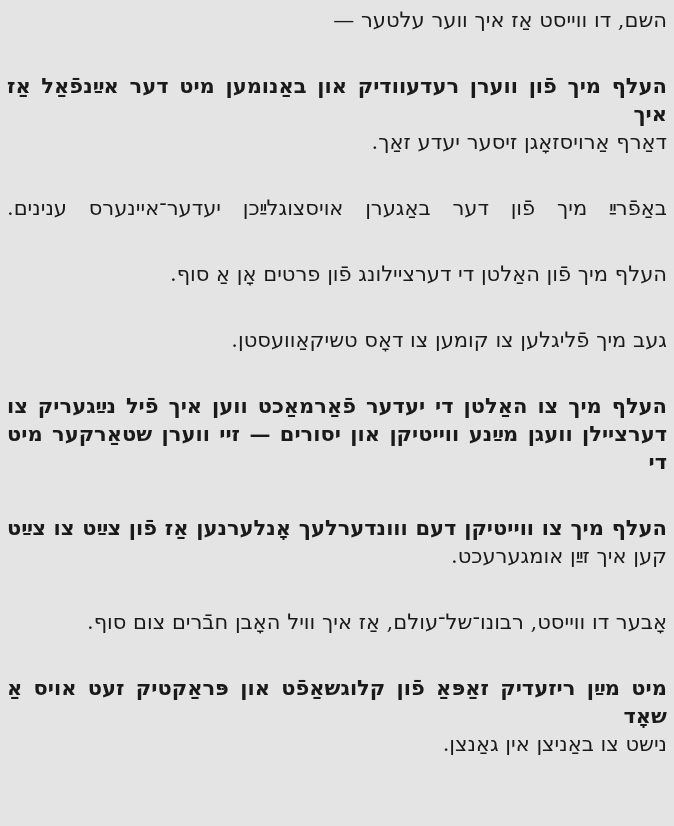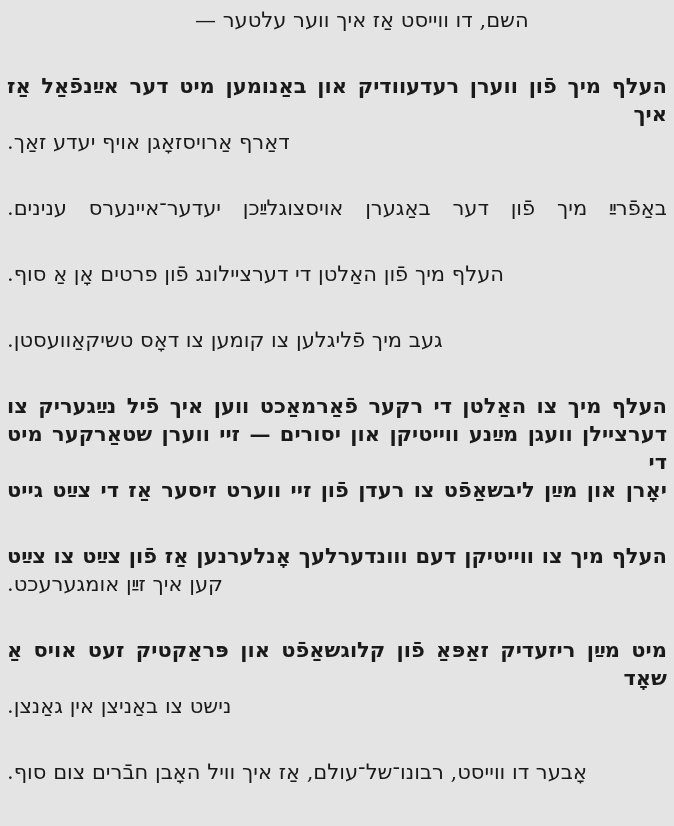--- a/index.html
+++ b/index.html
@@ -31,21 +31,21 @@
     display: block;
   }
   
   .line-justify {
     text-align: justify;
     text-align-last: justify;
     font-weight: bold;
   }
   
   .line-center {
-    text-align: left;
+    text-align: right;
   }
   
   p.paragraph:first-child .line-center {
     padding-left: 188px;
   }
   
   p.paragraph:nth-child(3) .line-center,
   p.paragraph:nth-child(10) .line-center {
     text-align: justify;
     text-align-last: justify;
@@ -55,40 +55,39 @@
 </head>
 <body>
 
 <main class="prayer">
 
 <p class="paragraph">
       <span class="line line-center">השם, דו ווייסט אַז איך ווער עלטער —</span>
     </p>
     <p class="paragraph">
       <span class="line line-justify">העלף מיך פֿון ווערן רעדעוודיק און באַנומען מיט דער אײַנפֿאַל אַז איך</span>
-      <span class="line line-center">דאַרף אַרויסזאָגן אויף יעדע זאַך.</span>
+      <span class="line line-center">דאַרף אַרויסזאָגן זיסער יעדע זאַך.</span>
     </p>
     <p class="paragraph">
       <span class="line line-center">באַפֿרײַ מיך פֿון דער באַגערן אויסצוגלײַכן יעדער־איינערס ענינים.</span>
     </p>
     <p class="paragraph">
       <span class="line line-center">העלף מיך פֿון האַלטן די דערציילונג פֿון פרטים אָן אַ סוף.</span>
     </p>
     <p class="paragraph">
       <span class="line line-center">געב מיך פֿליגלען צו קומען צו דאָס טשיקאַוועסטן.</span>
     </p>
     <p class="paragraph">
-      <span class="line line-justify">העלף מיך צו האַלטן די רקער פֿאַרמאַכט ווען איך פֿיל נײַגעריק צו</span>
+      <span class="line line-justify">העלף מיך צו האַלטן די יעדער פֿאַרמאַכט ווען איך פֿיל נײַגעריק צו</span>
       <span class="line line-justify">דערציילן וועגן מײַנע ווייטיקן און יסורים — זיי ווערן שטאַרקער מיט די</span>
-      <span class="line line-justify">יאָרן און מײַן ליבשאַפֿט צו רעדן פֿון זיי ווערט זיסער אַז די צײַט גייט</span>
     </p>
     <p class="paragraph">
       <span class="line line-justify">העלף מיך צו ווייטיקן דעם ווונדערלעך אָנלערנען אַז פֿון צײַט צו צײַט</span>
       <span class="line line-center">קען איך זײַן אומגערעכט.</span>
     </p>
     <p class="paragraph">
+      <span class="line line-center">אָבער דו ווייסט, רבונו־של־עולם, אַז איך וויל האָבן חבֿרים צום סוף.</span>
+    </p>
+    <p class="paragraph">
       <span class="line line-justify">מיט מײַן ריזעדיק זאַפּאַ פֿון קלוגשאַפֿט און פּראַקטיק זעט אויס אַ שאָד</span>
       <span class="line line-center">נישט צו באַניצן אין גאַנצן.</span>
-    </p>
-    <p class="paragraph">
-      <span class="line line-center">אָבער דו ווייסט, רבונו־של־עולם, אַז איך וויל האָבן חבֿרים צום סוף.</span>
     </p>
   </main>
 
 </body></html>

